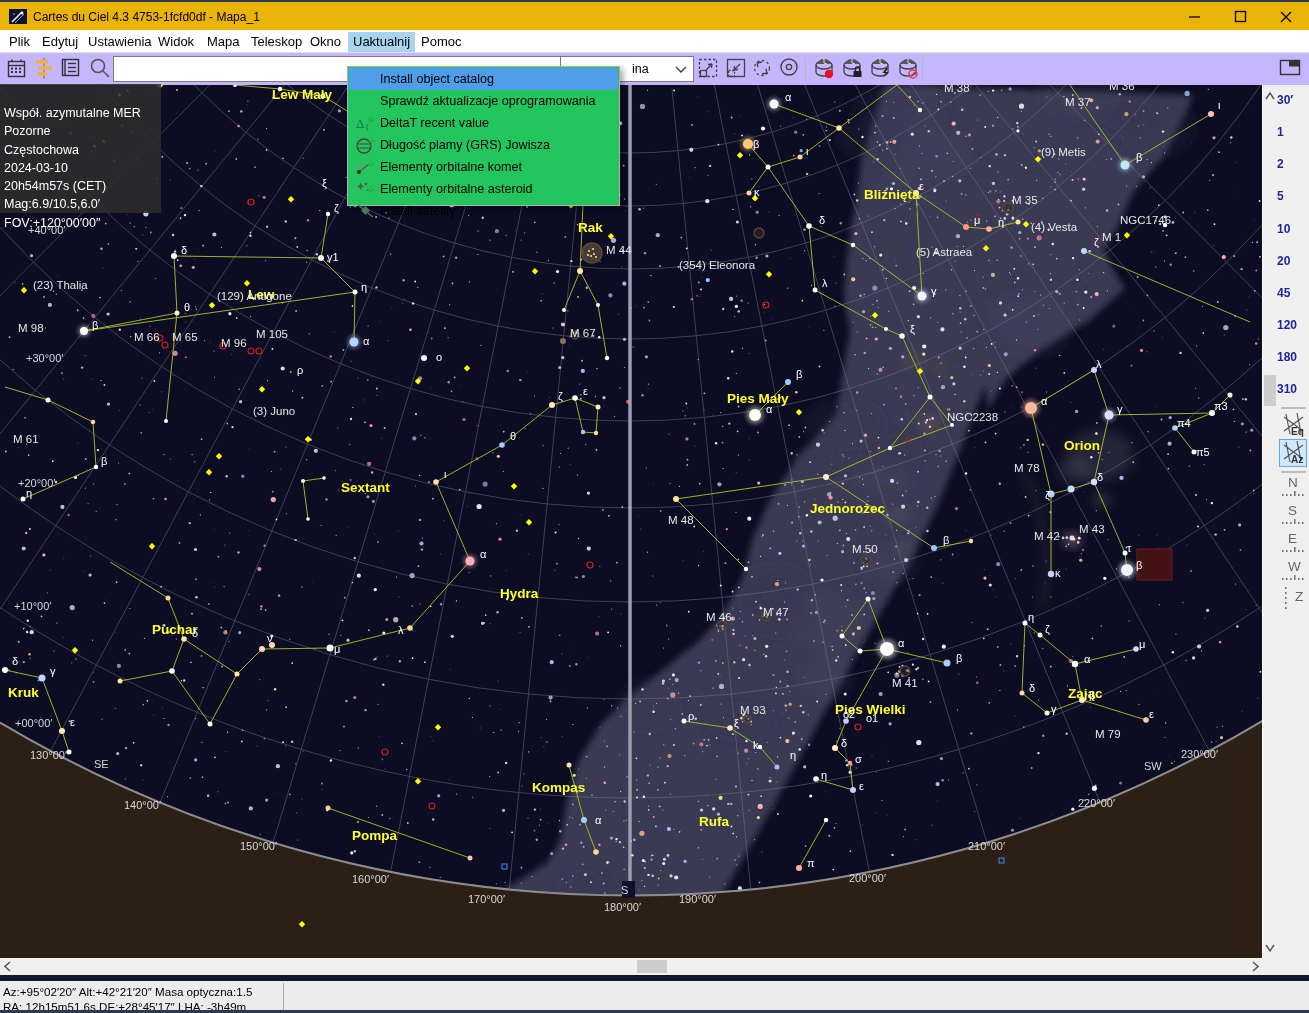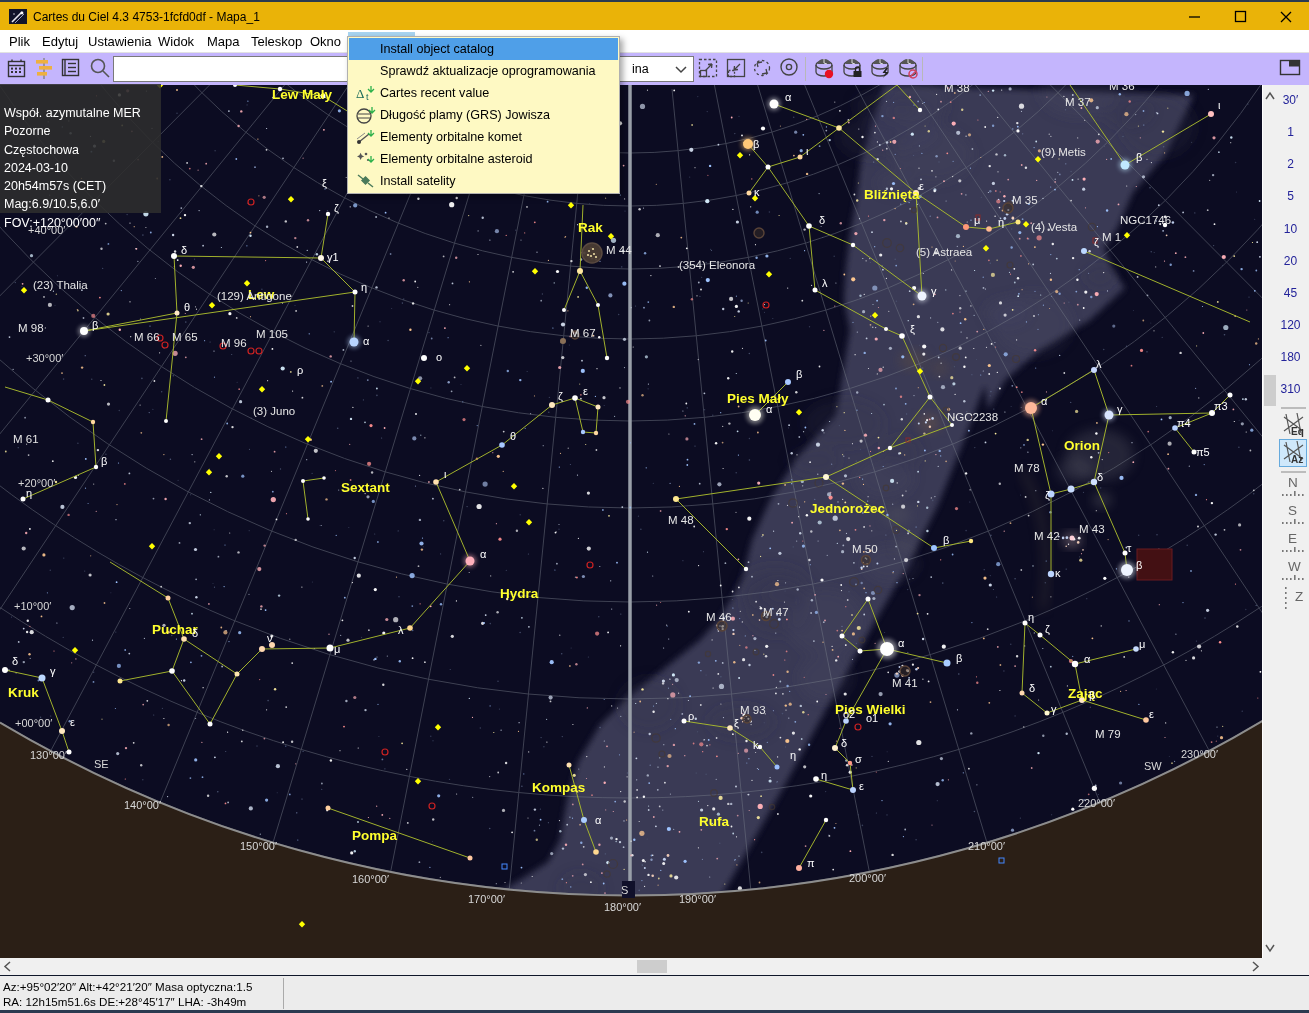--- a/index.html
+++ b/index.html
@@ -9,30 +9,30 @@
 .winbtn{position:absolute;top:0;width:46px;height:30px}
 #menubar{position:absolute;left:0;top:30px;width:1309px;height:22px;background:#fff;font-size:13px;color:#000}
 .mi{position:absolute;top:2px;height:20px;line-height:19px}
 #toolbar{position:absolute;left:0;top:52px;width:1309px;height:33px;background:#c4b5fd;border-top:1px solid #e2e2e2}
 #searchbox{position:absolute;left:113px;top:3px;width:507px;height:26px;background:#fff;border:1px solid #7a7a7a}
 #combo{position:absolute;left:560px;top:3px;width:134px;height:26px;background:#fff;border:1px solid #7a7a7a;font-size:12.5px}
 .tsep{position:absolute;top:4px;width:1px;height:24px;background:#b8b8b8}
 #map{position:absolute;left:0;top:85px;width:1118px;height:873px;background:#0c0c22}
 #infobox{position:absolute;left:0;top:84px;width:161px;height:129px;background:rgba(45,45,45,0.88);color:#fff;
  font-size:12.5px;line-height:18.3px;padding:20px 0 0 4px;z-index:5}
-#dropdown{position:absolute;left:347px;top:36px;width:273px;height:158px;background:#fef9c3;border:1px solid #b0b0b0;
+#dropdown{position:absolute;left:347px;top:66px;width:273px;height:140px;background:#22c55e;border:1px solid #b0b0b0;
  box-shadow:3px 3px 6px rgba(0,0,0,0.35);z-index:10;font-size:12.6px;color:#000}
 .ddi{position:absolute;left:1px;width:269px;height:22px;line-height:22px}
 .ddtext{position:absolute;left:31px;top:0}
 #vscroll{position:absolute;left:1262px;top:85px;width:15px;height:873px;background:#f0f0f0;border-left:1px solid #fff}
 #fovcol{position:absolute;left:1277px;top:85px;width:32px;height:873px;background:#f0f0f0}
-.fov{position:absolute;right:5px;width:27px;text-align:center;font-size:12px;font-weight:normal;color:#23239a}
+.fov{position:absolute;right:5px;width:27px;text-align:left;font-size:12px;font-weight:bold;color:#23239a}
 .dirl{position:absolute;left:11px;font-size:13.5px;color:#666}
 #hscroll{position:absolute;left:0;top:958px;width:1263px;height:17px;background:#f0f0f0}
-#statusbar{position:absolute;left:0;top:975px;width:1309px;height:38px;background:#ececec;border-top:1px solid #0f172a}
+#statusbar{position:absolute;left:0;top:975px;width:1309px;height:38px;background:#ececec;border-top:6px solid #0f172a}
 .sbtext{position:absolute;left:3px;font-size:11.6px;color:#000;white-space:pre}
 #corner{position:absolute;left:1263px;top:958px;width:46px;height:17px;background:#f0f0f0}
 #botborder{position:absolute;left:0;top:1010px;width:1309px;height:3px;background:#2b3a50}
 svg text{white-space:pre}
 </style></head>
 <body>
 <div id="map">
     <svg width="1263" height="873" viewBox="0 0 1263 873" style="position:absolute;left:0;top:0" xmlns="http://www.w3.org/2000/svg">
 <defs>
         <filter id="blur3" x="-20%" y="-20%" width="140%" height="140%">
@@ -3033,21 +3033,21 @@
 <div id="botborder"></div>
 
 <div id="dropdown">
  <div class="ddi" style="top:1px;background:#4f9fe8">
       <span class="ddtext">Install object catalog</span>
     </div>
  <div class="ddi" style="top:23px">
       <span class="ddtext">Sprawdź aktualizacje oprogramowania</span>
     </div>
  <div class="ddi" style="top:45px">
-      <span class="ddtext">Cartes recent value</span>
+      <span class="ddtext">DeltaT recent value</span>
   <svg width="22" height="22" style="position:absolute;left:6px;top:0">
    <text x="1" y="16" font-size="13" fill="#1a6a5a" font-family="Liberation Serif">Δ</text>
    <text x="11" y="18" font-size="9" fill="#1a6a5a" font-family="Liberation Sans">t</text>
    <path d="M16,4 v6 M13,7 l3,3 l3,-3" stroke="#2ab04a" stroke-width="1.3" fill="none"></path>
   </svg>
     </div>
  <div class="ddi" style="top:89px">
       <span class="ddtext">Elementy orbitalne komet</span>
   <svg width="22" height="22" style="position:absolute;left:6px;top:0">
    <line x1="4" y1="16" x2="14" y2="8" stroke="#555" stroke-width="1.5"></line>

